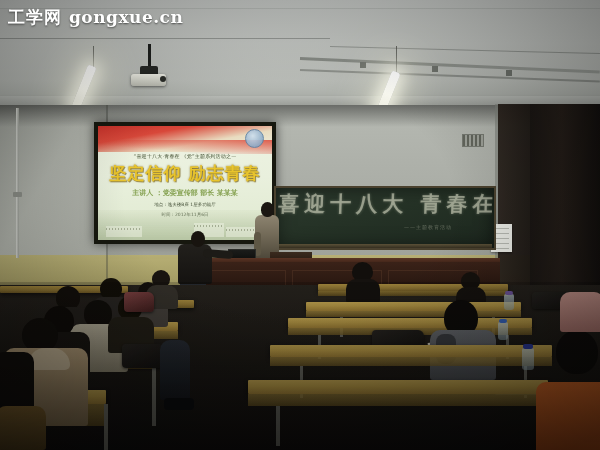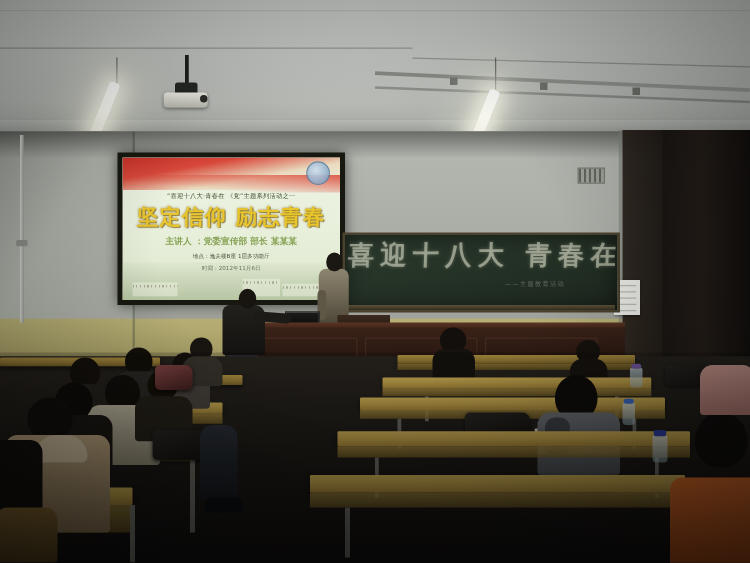--- a/index.html
+++ b/index.html
@@ -492,14 +492,18 @@
   <div class="bag" style="left:124px;top:292px;width:30px;height:20px;background:linear-gradient(160deg,#8c4a4a,#45201f);"></div>
   <div class="bag" style="left:122px;top:344px;width:42px;height:24px;"></div>
   <div class="person" style="left:160px;top:340px;">
     <div class="pb" style="left:0;top:0;width:30px;height:60px;background:linear-gradient(180deg,#2b3038,#171a1f);"></div>
     <div class="pb" style="left:4px;top:58px;width:30px;height:12px;background:#0d0e10;border-radius:4px;"></div>
   </div>
 
   <div class="lowlight"></div>
   <div class="vignette"></div>
 
+  <div class="watermark">
+    <span>工学网</span>
+    <span class="lat">gongxue.cn</span>
+  </div>
 
 </div>
 
 </body></html>

